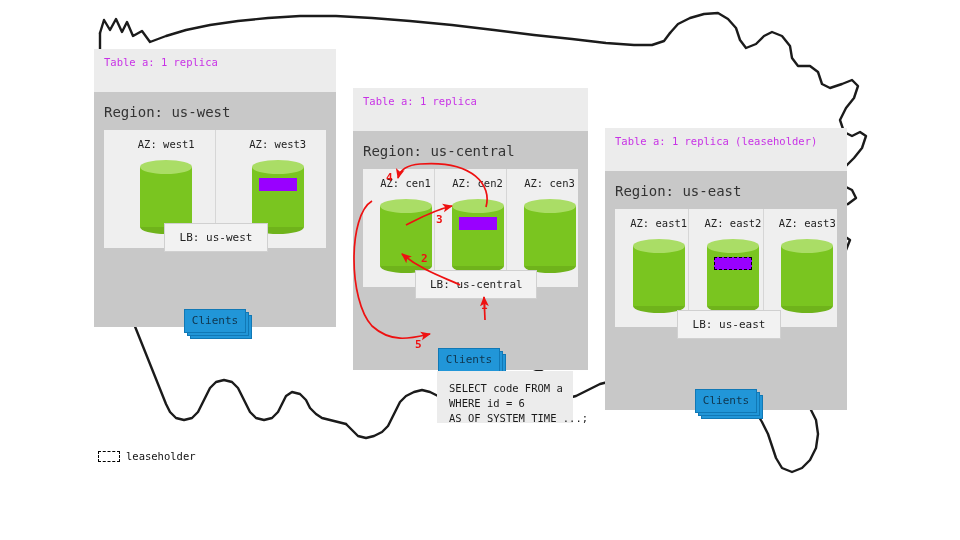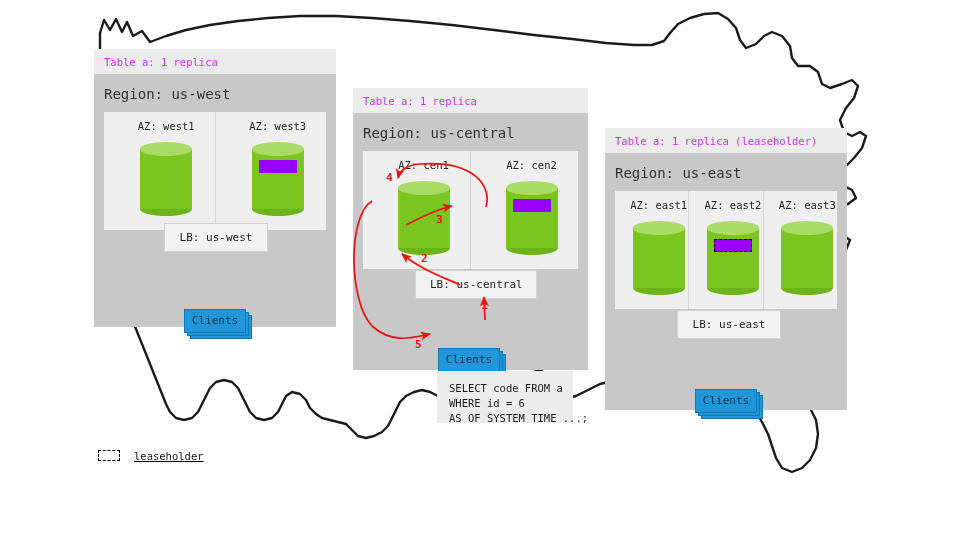--- a/index.html
+++ b/index.html
@@ -25,21 +25,21 @@
   
   .region {
     position: absolute;
     background: #c8c8c8;
     box-sizing: border-box;
   }
   .region-header {
     background: #ececec;
     color: #c832e6;
     font-size: 10.5px;
-    padding: 7px 0 6px 10px;
+    padding: 7px 0 24px 10px;
     letter-spacing: 0px;
     white-space: nowrap;
   }
   .region-title {
     color: #333333;
     font-size: 14px;
     padding: 12px 0 10px 10px;
     white-space: nowrap;
   }
   .az-row {
@@ -149,23 +149,22 @@
     color: #1a1a1a;
     padding: 10px 10px 10px 12px;
     box-sizing: border-box;
     white-space: pre;
   }
 
   
   .legend {
     position: absolute;
     display: flex;
-    align-items: flex-start;
-    gap: 14px;
-    text-decoration: underline;
+    align-items: flex-end;
+    gap: 6px;
   }
   .legend-swatch {
     width: 22px;
     height: 11px;
     border: 1.6px dashed #000000;
     box-sizing: border-box;
     background: #ffffff;
   }
   .legend-text {
     font-size: 10.5px;
@@ -319,20 +318,28 @@
       </div>
       <div class="az-cell">
         <div class="az-label">AZ: cen2</div>
         <div class="node">
           <div class="cyl-bottom"></div>
           <div class="cyl-body"></div>
           <div class="cyl-top"></div>
           <div class="replica"></div>
         </div>
       </div>
+      <div class="az-cell">
+        <div class="az-label">AZ: cen3</div>
+        <div class="node">
+          <div class="cyl-bottom"></div>
+          <div class="cyl-body"></div>
+          <div class="cyl-top"></div>
+        </div>
+      </div>
     </div>
     <div class="lb-box" style="left:62px; top:182px; width:122px;">LB: us-central</div>
     <div class="clients" style="left:85px; top:232px;">
       <div class="sheet s3"></div>
       <div class="sheet s2"></div>
       <div class="sheet s1"></div>
       <div class="lbl">Clients</div>
     </div>
   </div>
 

